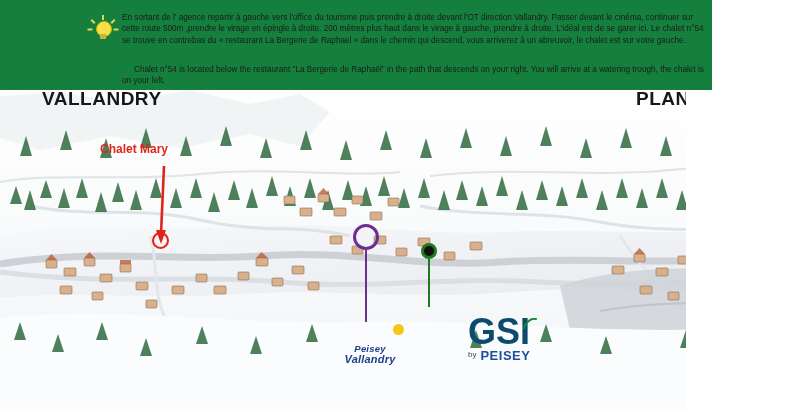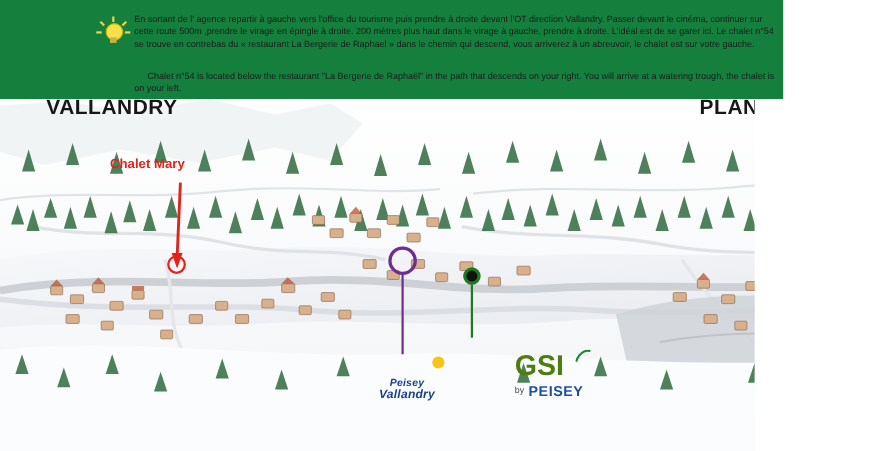--- a/index.html
+++ b/index.html
@@ -231,23 +231,23 @@
 
   .logo-gsi {
     position: absolute;
     left: 466px;
     top: 224px;
     width: 76px;
     z-index: 32;
   }
   .logo-gsi .gsi-word {
     font-family: "Liberation Sans", sans-serif;
-    font-size: 26px;
+    font-size: 36px;
     font-weight: bold;
-    color: #4d7c0f;
+    color: #0c4a6e;
     letter-spacing: 0px;
     line-height: 32px;
   }
   .logo-gsi .gsi-swoosh {
     position: absolute;
     left: 55px;
     top: 2px;
     width: 14px;
     height: 12px;
   }

